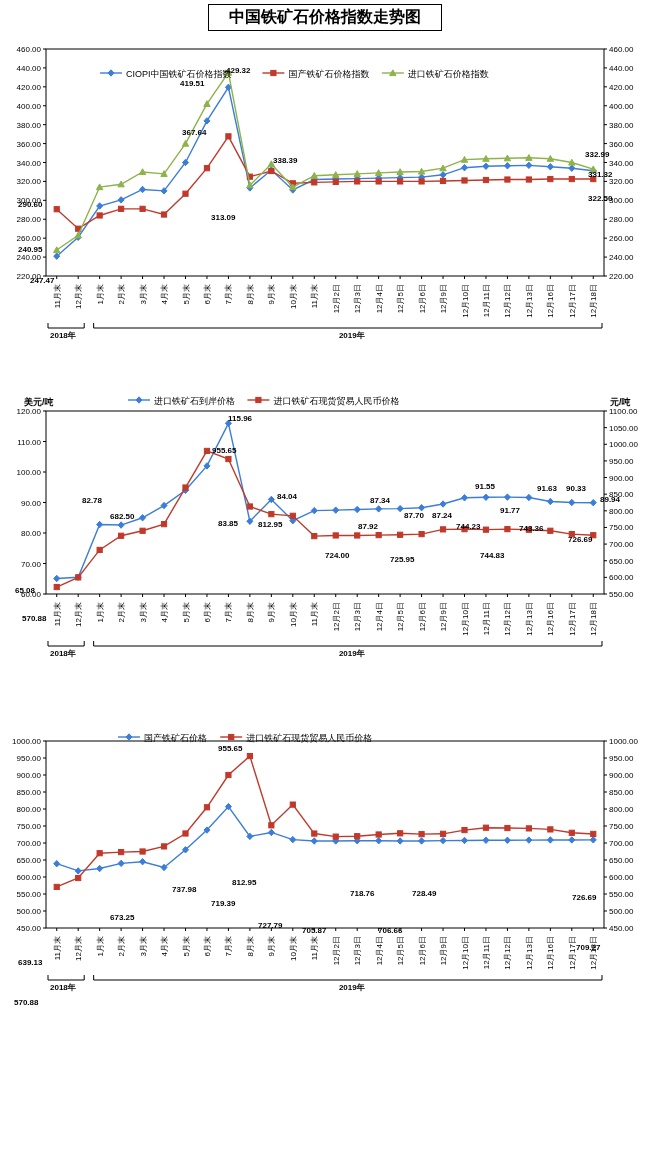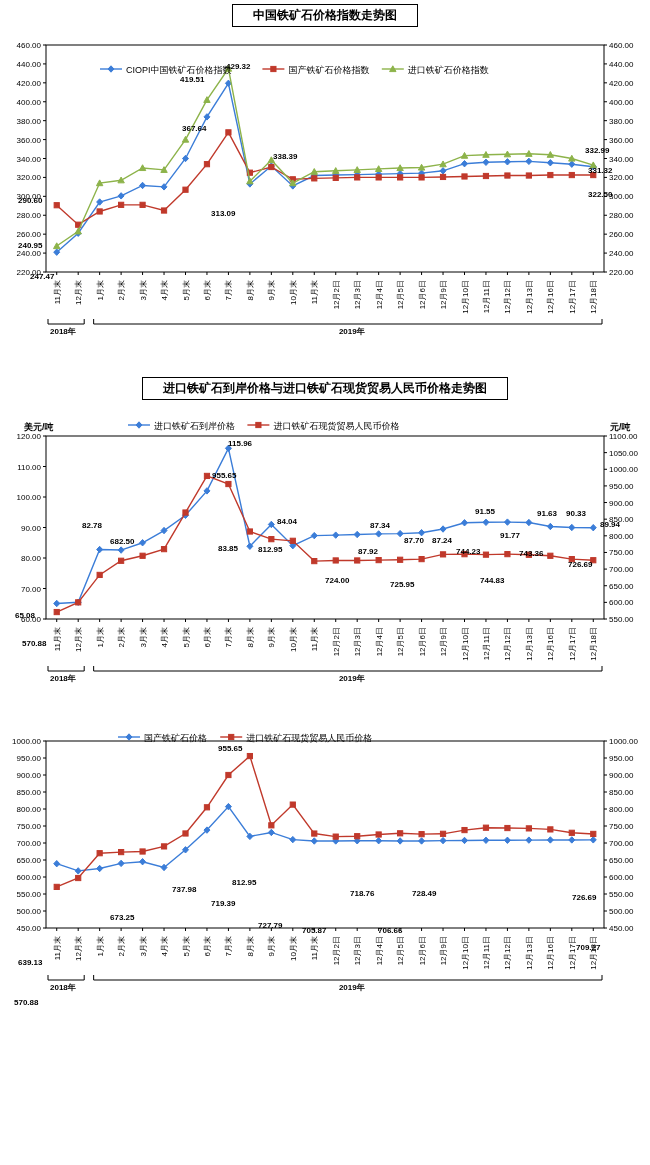--- a/index.html
+++ b/index.html
@@ -1,20 +1,20 @@
 <!DOCTYPE html>
 <html><head>
 <meta charset="utf-8">
 <style>
   html,body{margin:0;padding:0;background:#ffffff;}
   body{width:650px;height:1165px;font-family:"Liberation Sans","DejaVu Sans",sans-serif;color:#000;}
   .page{position:relative;width:650px;height:1165px;}
   .chart-block{position:relative;width:650px;}
   .chart-title{
-    text-align:center;font-size:12px;font-weight:bold;color:#000;
+    text-align:center;font-size:16px;font-weight:bold;color:#000;
     display:inline-block;border:1px solid #000;padding:2px 20px;
   }
   .title-wrap{text-align:center;}
   .plot-area{position:relative;}
   svg{display:block;}
   .legend-item-label{font-size:9px;}
   .tick-label{font-size:8px;}
   .cat-label{font-size:8px;}
   .dlabel{font-size:8px;font-weight:bold;}
   .unit-label{font-size:9px;font-weight:bold;}
@@ -249,23 +249,20 @@
           <text x="211" y="189" class="dlabel">313.09</text>
           <text x="273" y="132" class="dlabel">338.39</text>
           <text x="585" y="126" class="dlabel">332.99</text>
           <text x="588" y="146" class="dlabel">331.32</text>
           <text x="588" y="170" class="dlabel">322.50</text>
         </svg>
     </div>
   </div>
 
   <div class="chart-block" style="height:340px;">
-    <div class="title-wrap" style="padding-top:2px;">
-      <span class="chart-title">进口铁矿石到岸价格与进口铁矿石现货贸易人民币价格走势图</span>
-    </div>
     <div class="plot-area">
       <svg id="svg2" width="650" height="315" viewBox="0 0 650 315">
           <rect x="46" y="36" width="558" height="183" fill="#fff" stroke="#000" stroke-width="1"></rect>
           <line x1="43" y1="219" x2="46" y2="219" stroke="#000" stroke-width="1"></line>
           <text x="41" y="222" text-anchor="end" class="tick-label">60.00</text>
           <line x1="43" y1="188.5" x2="46" y2="188.5" stroke="#000" stroke-width="1"></line>
           <text x="41" y="191.5" text-anchor="end" class="tick-label">70.00</text>
           <line x1="43" y1="158" x2="46" y2="158" stroke="#000" stroke-width="1"></line>
           <text x="41" y="161" text-anchor="end" class="tick-label">80.00</text>
           <line x1="43" y1="127.5" x2="46" y2="127.5" stroke="#000" stroke-width="1"></line>

